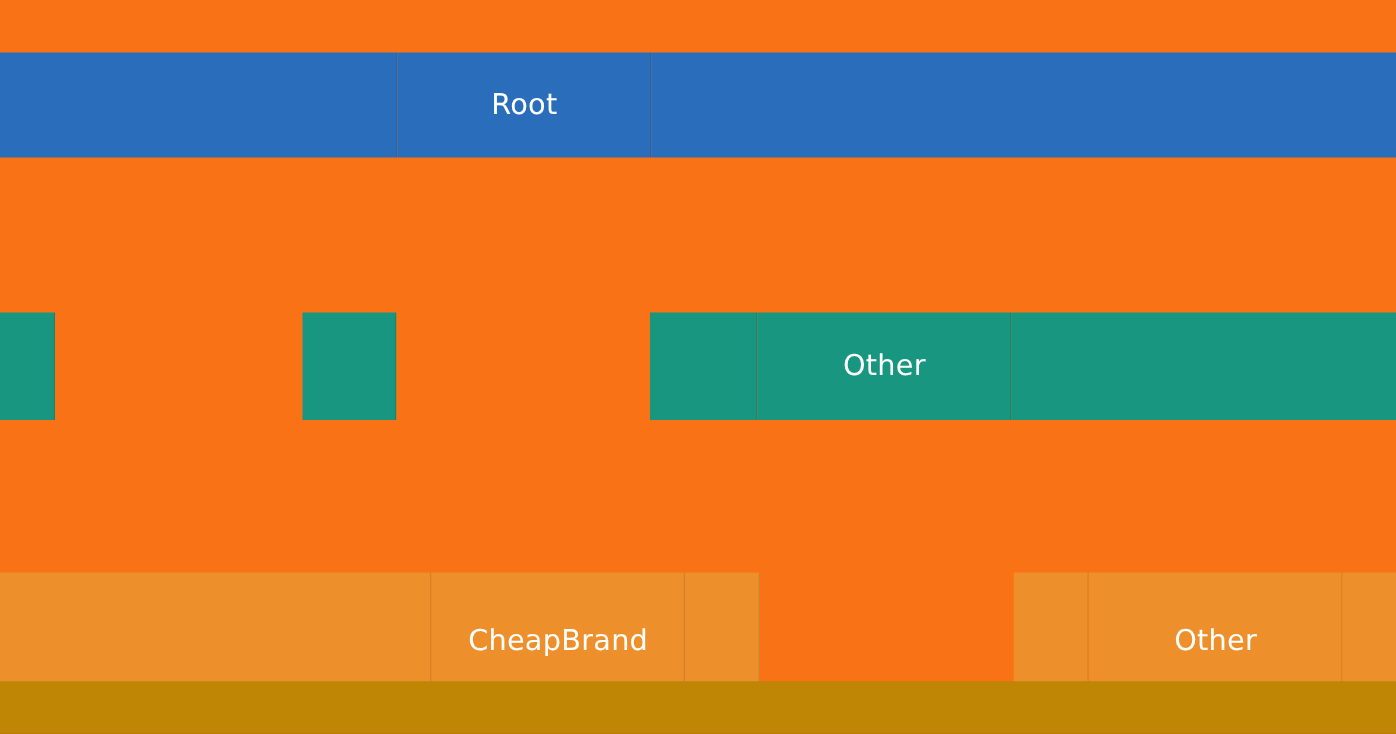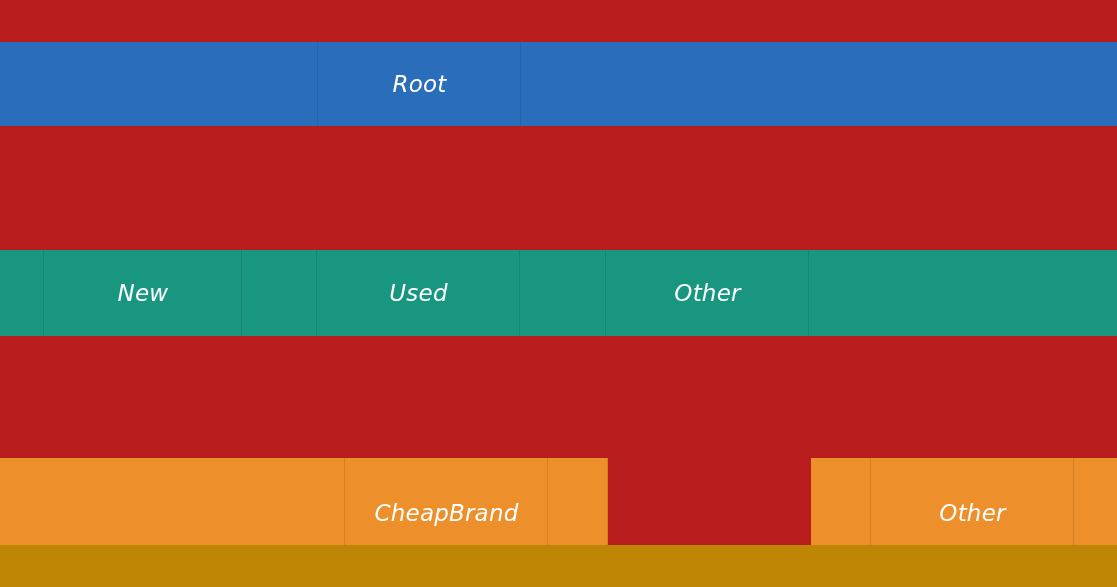--- a/index.html
+++ b/index.html
@@ -53,44 +53,38 @@
     right: 0;
     top: 0;
     bottom: 0;
     width: 1px;
     background: rgba(0,0,0,0.10);
   }
 </style>
 </head>
 <body>
 
-<div id="icicle-chart" style="background: #b91c1c; font-style: italic;">
+<div id="icicle-chart" style="background: #f97316;">
     <div class="level" style="top: 42px; height: 84px;">
       <div class="node seam-right" style="left: 0px; width: 318px; background: rgb(42, 110, 187); color: rgb(255, 255, 255);">
         <span class="node-label"></span>
       </div>
       <div class="node seam-right" style="left: 318px; width: 203px; background: rgb(42, 110, 187); color: rgb(255, 255, 255);">
         <span class="node-label">Root</span>
       </div>
       <div class="node" style="left: 521px; width: 596px; background: rgb(42, 110, 187); color: rgb(255, 255, 255);">
         <span class="node-label"></span>
       </div>
     </div>
     <div class="level" style="top: 250px; height: 86px;">
       <div class="node seam-right" style="left: 0px; width: 44px; background: rgb(25, 150, 127); color: rgb(255, 255, 255);">
         <span class="node-label"></span>
       </div>
-      <div class="node seam-right" style="left: 44px; width: 198px; background: rgb(25, 150, 127); color: rgb(255, 255, 255);">
-        <span class="node-label">New</span>
-      </div>
       <div class="node seam-right" style="left: 242px; width: 75px; background: rgb(25, 150, 127); color: rgb(255, 255, 255);">
         <span class="node-label"></span>
-      </div>
-      <div class="node seam-right" style="left: 317px; width: 203px; background: rgb(25, 150, 127); color: rgb(255, 255, 255);">
-        <span class="node-label">Used</span>
       </div>
       <div class="node seam-right" style="left: 520px; width: 86px; background: rgb(25, 150, 127); color: rgb(255, 255, 255);">
         <span class="node-label"></span>
       </div>
       <div class="node seam-right" style="left: 606px; width: 203px; background: rgb(25, 150, 127); color: rgb(255, 255, 255);">
         <span class="node-label">Other</span>
       </div>
       <div class="node" style="left: 809px; width: 308px; background: rgb(25, 150, 127); color: rgb(255, 255, 255);">
         <span class="node-label"></span>
       </div>

